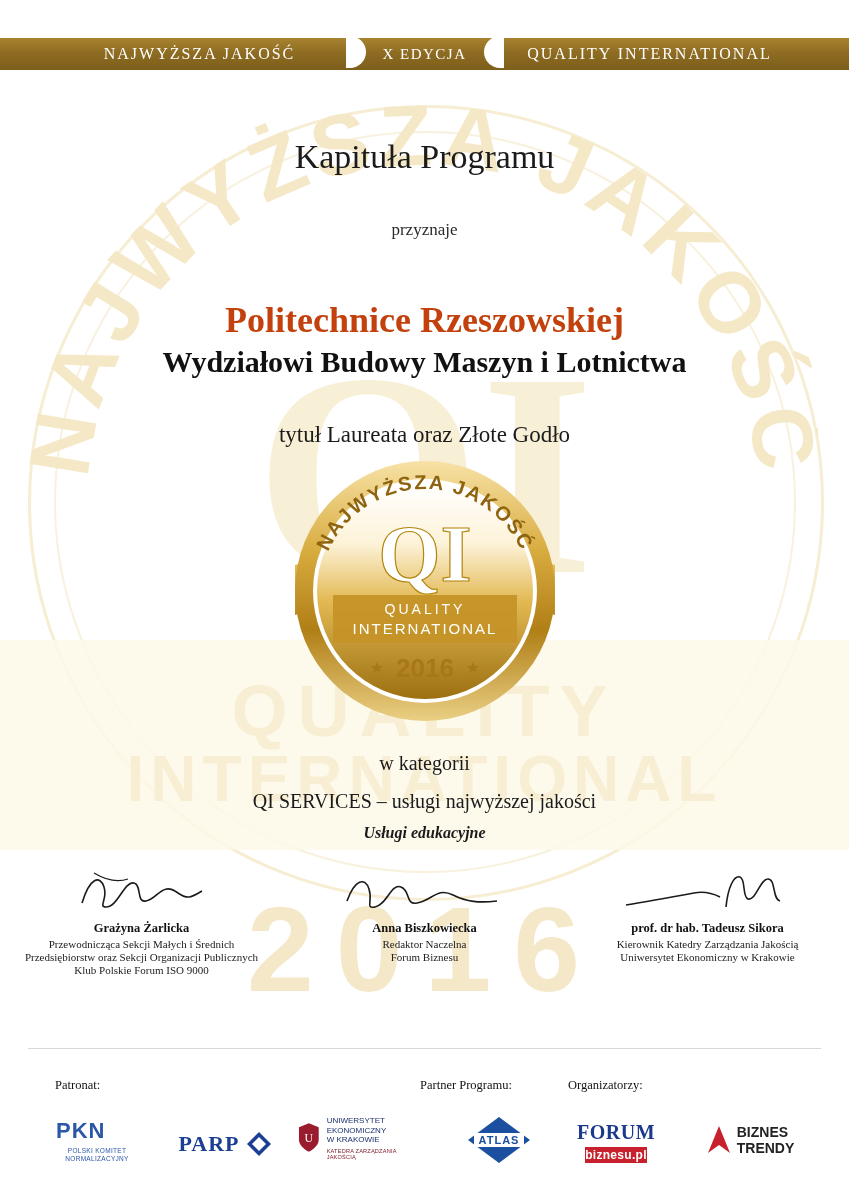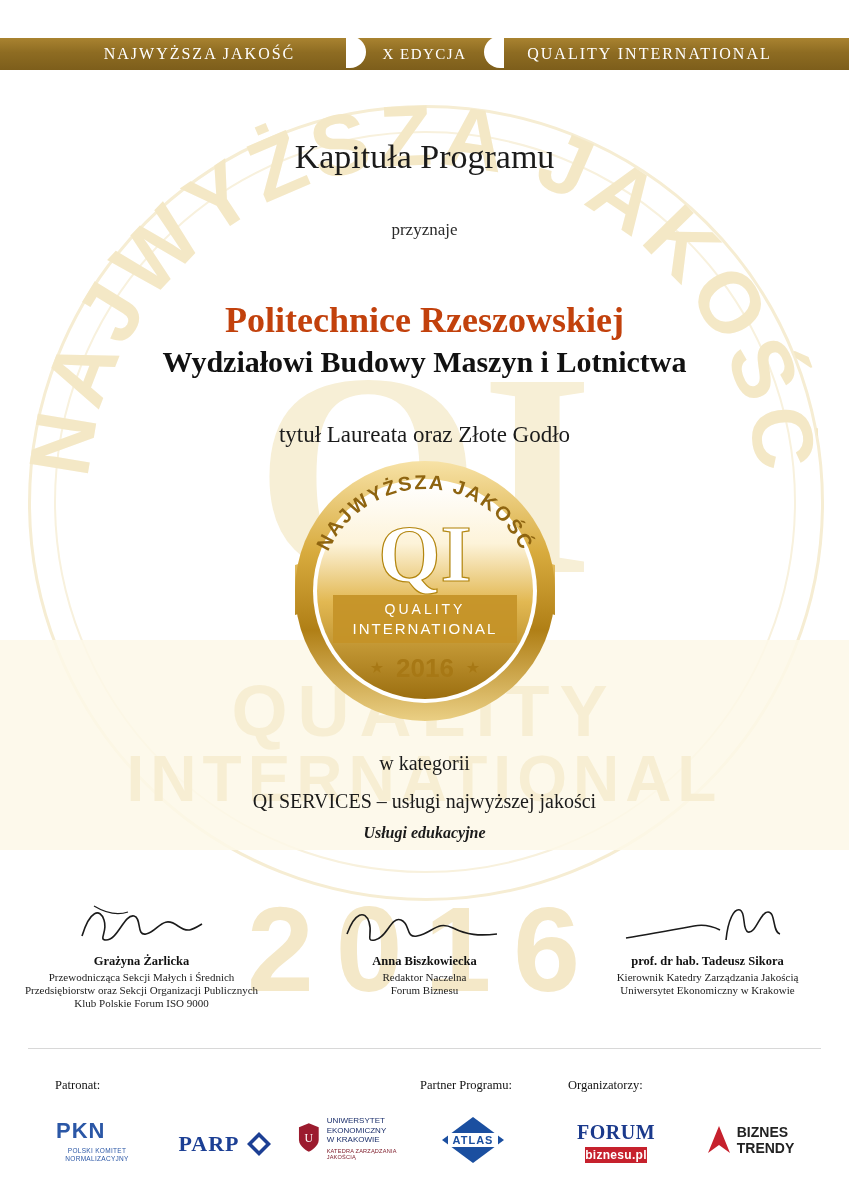--- a/index.html
+++ b/index.html
@@ -207,21 +207,21 @@
   
   .emblem {
     position: absolute;
     left: 289px; top: 455px;
     width: 272px; height: 272px;
   }
 
   
   .sigrow {
     position: absolute;
-    left: 0; top: 900px;
+    left: 0; top: 867px;
     width: 849px;
     display: flex;
     justify-content: space-around;
     align-items: flex-start;
   }
   .sig {
     width: 270px;
     text-align: center;
   }
   .sig .scribble { height: 48px; }
@@ -268,21 +268,21 @@
   .logo {
     position: absolute;
     height: 56px;
     display: flex;
     align-items: center;
     justify-content: center;
   }
   .logo-pkn     { left: 42px;  top: 4px; width: 110px; }
   .logo-parp    { left: 160px; top: 8px; width: 130px; }
   .logo-uek     { left: 296px; top: 2px; width: 130px; }
-  .logo-atlas   { left: 428px; top: 4px; width: 90px;  }
+  .logo-atlas   { left: 454px; top: 4px; width: 90px;  }
   .logo-forum   { left: 556px; top: 6px; width: 120px; }
   .logo-biznes  { left: 690px; top: 4px; width: 120px; }
 
   .pkn-text {
     font-family: "Liberation Sans", sans-serif;
     font-size: 6.5px;
     color: #2b57a6;
     text-align: center;
     line-height: 8px;
     letter-spacing: .3px;

